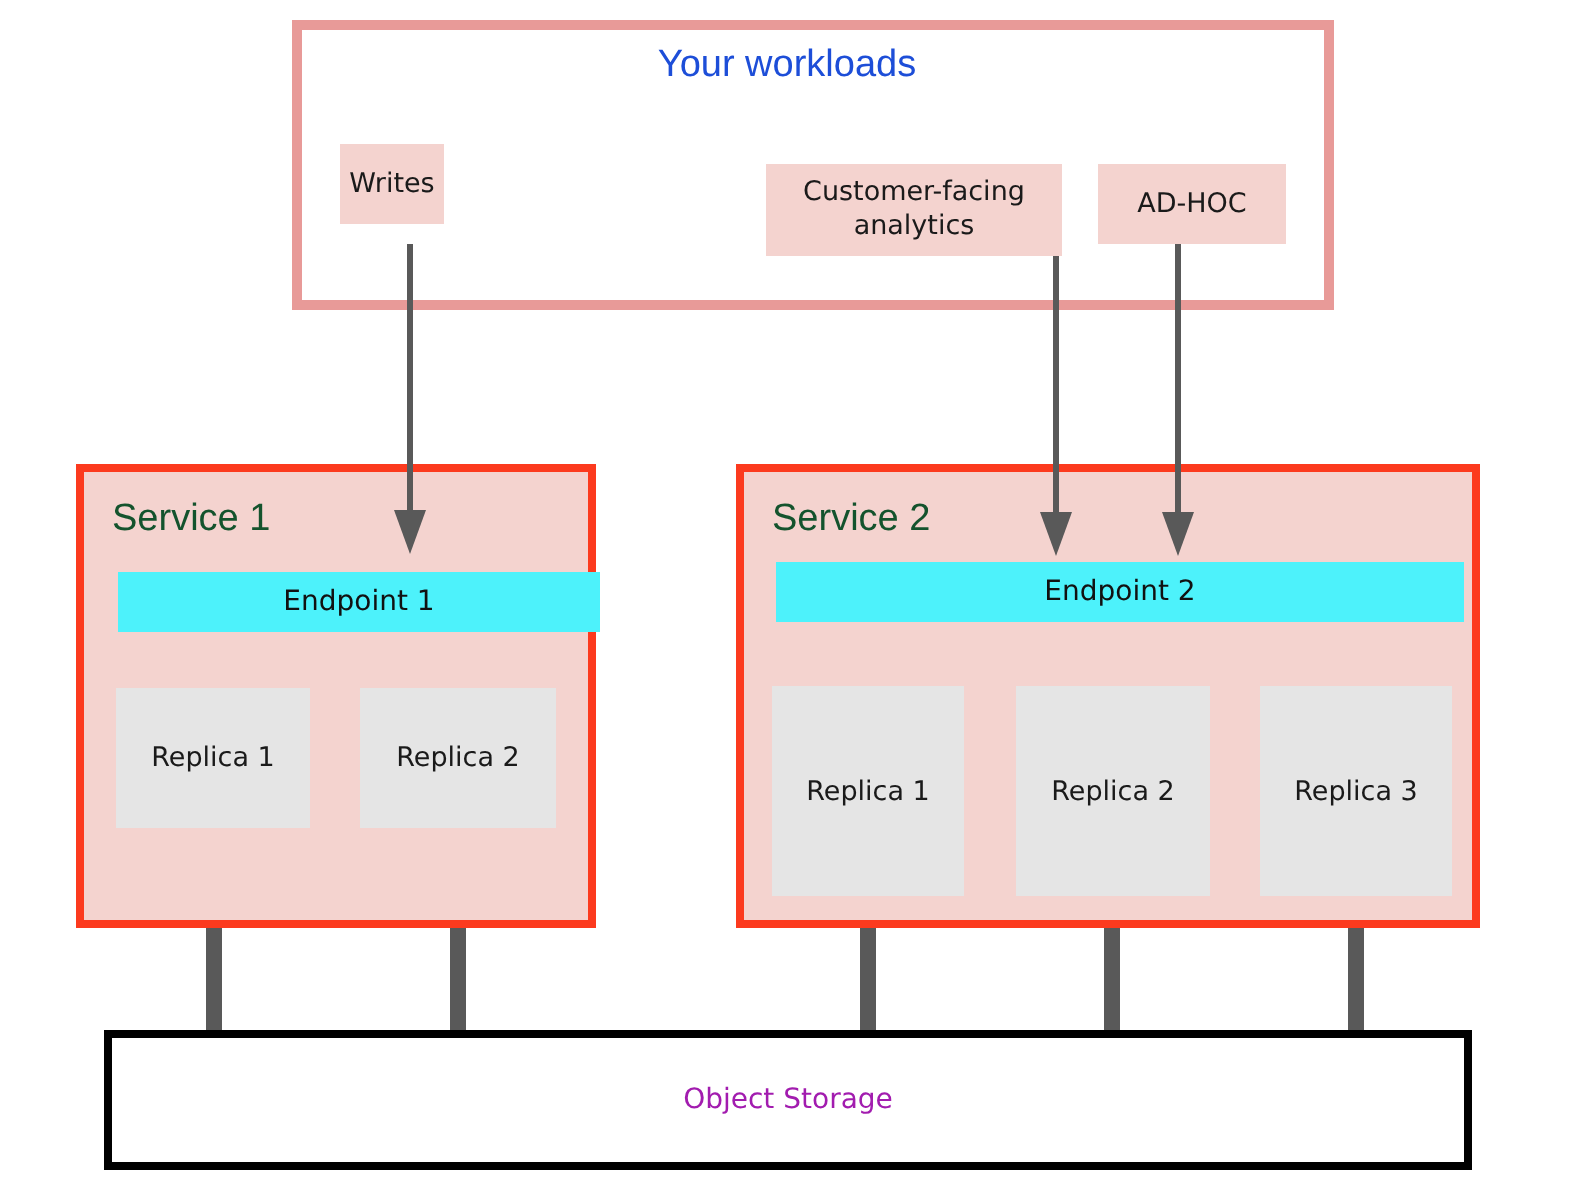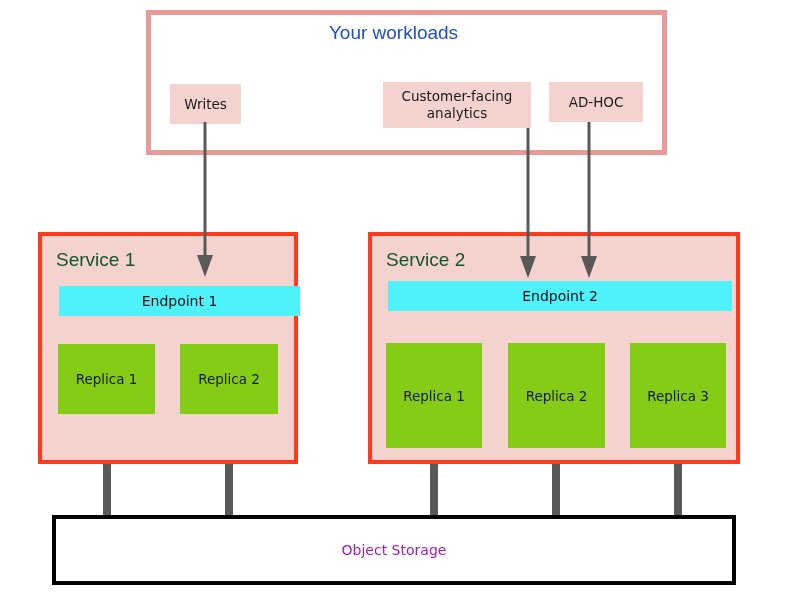--- a/index.html
+++ b/index.html
@@ -50,21 +50,21 @@
     display: flex;
     align-items: center;
     justify-content: center;
     text-align: center;
     font-family: "DejaVu Sans", sans-serif;
     font-size: 13.5px;
     color: #1a1a1a;
     line-height: 1.25;
     z-index: 6;
   }
-  .chip-writes   { left: 170px; top: 84px;  width: 71px;  height: 40px; }
+  .chip-writes   { left: 170px; top: 72px;  width: 52px;  height: 40px; }
   .chip-cfa      { left: 383px; top: 82px;  width: 148px; height: 46px; }
   .chip-adhoc    { left: 549px; top: 82px;  width: 94px;  height: 40px; }
 
   
   .service-box {
     position: absolute;
     background: #f4d3cf;
     border: 4px solid #fc3a1e;
     box-sizing: border-box;
     z-index: 3;
@@ -93,21 +93,21 @@
     font-size: 14px;
     color: #111111;
     z-index: 7;
   }
   .endpoint-1 { left: 59px;  top: 286px; width: 241px; height: 30px; }
   .endpoint-2 { left: 388px; top: 281px; width: 344px; height: 30px; }
 
   
   .replica {
     position: absolute;
-    background: #84cc16;
+    background: #e5e5e5;
     box-sizing: border-box;
     display: flex;
     align-items: center;
     justify-content: center;
     font-family: "DejaVu Sans", sans-serif;
     font-size: 13.5px;
     color: #1a1a1a;
     z-index: 7;
   }
   .s1-r1 { left: 58px;  top: 344px; width: 97px;  height: 70px; }

